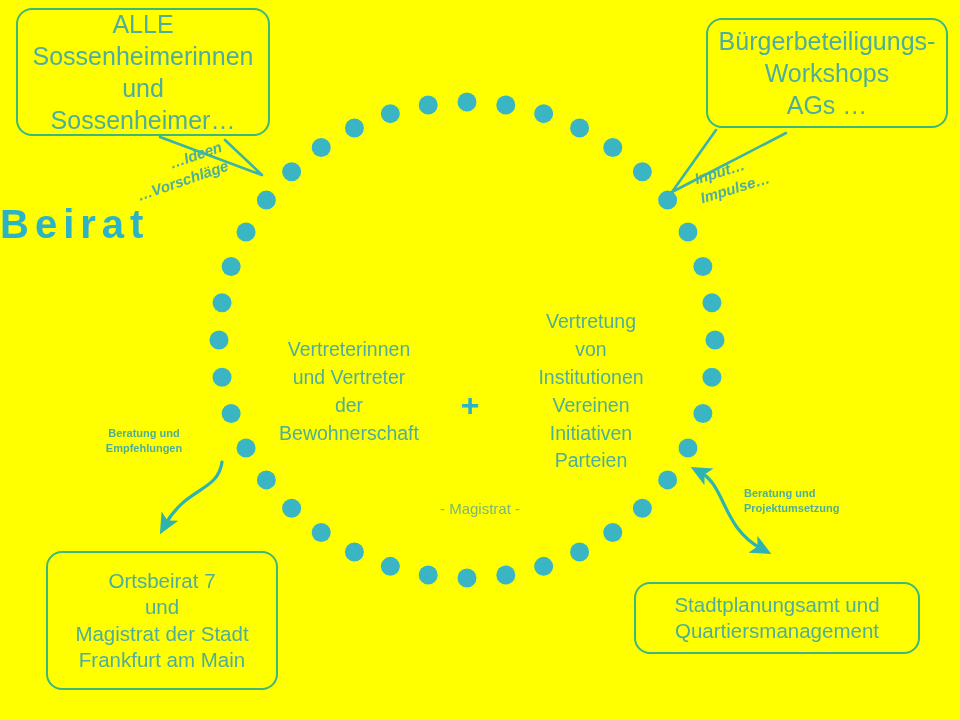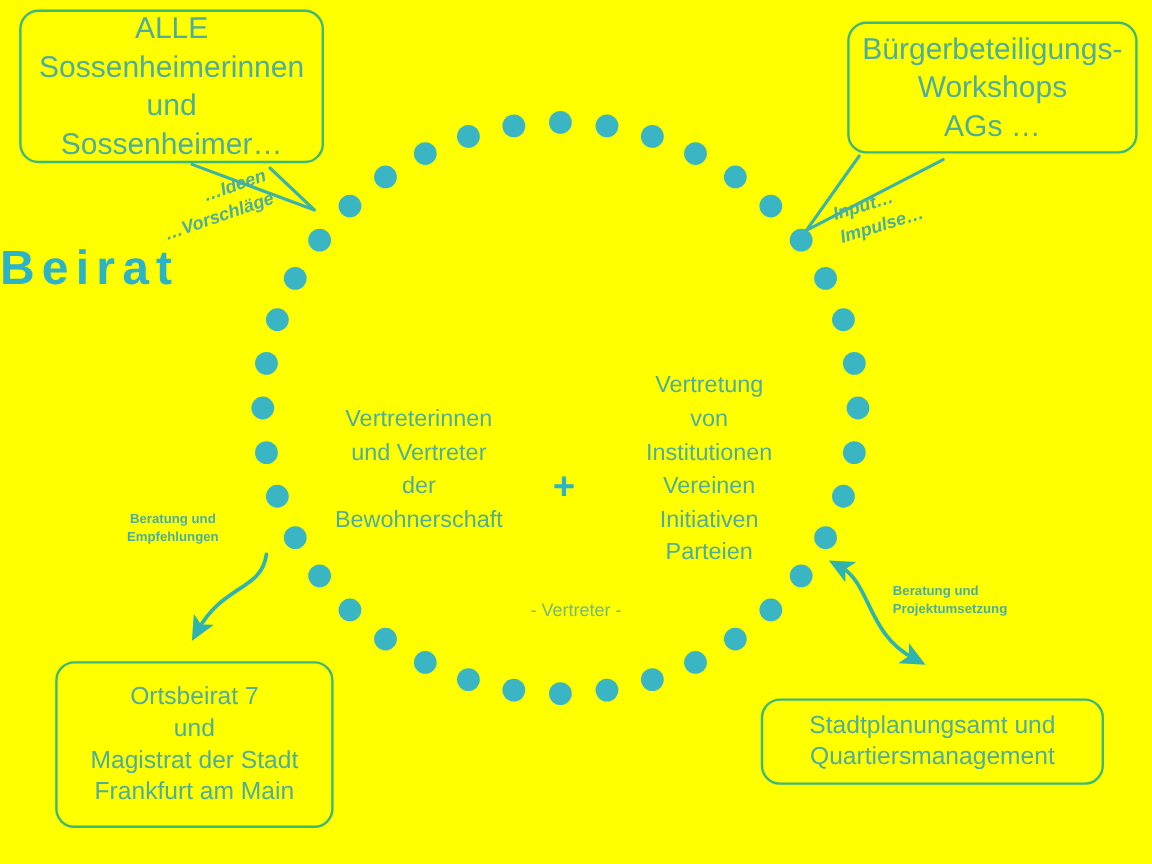--- a/index.html
+++ b/index.html
@@ -221,21 +221,21 @@
 Bewohnerschaft</div>
     <div id="plus-sign">+</div>
     <div class="col" id="col-right">Vertretung
 von
 Institutionen
 Vereinen
 Initiativen
 Parteien</div>
   </div>
 
-  <div id="stimmrecht">- Vertreter -</div>
+  <div id="stimmrecht">- Magistrat -</div>
 
   <div class="bubble" id="bubble-alle">ALLE
 Sossenheimerinnen
 und
 Sossenheimer…</div>
   <div class="bubble" id="bubble-workshops">Bürgerbeteiligungs-
 Workshops
 AGs …</div>
   <div class="bubble" id="box-ortsbeirat">Ortsbeirat 7
 und

